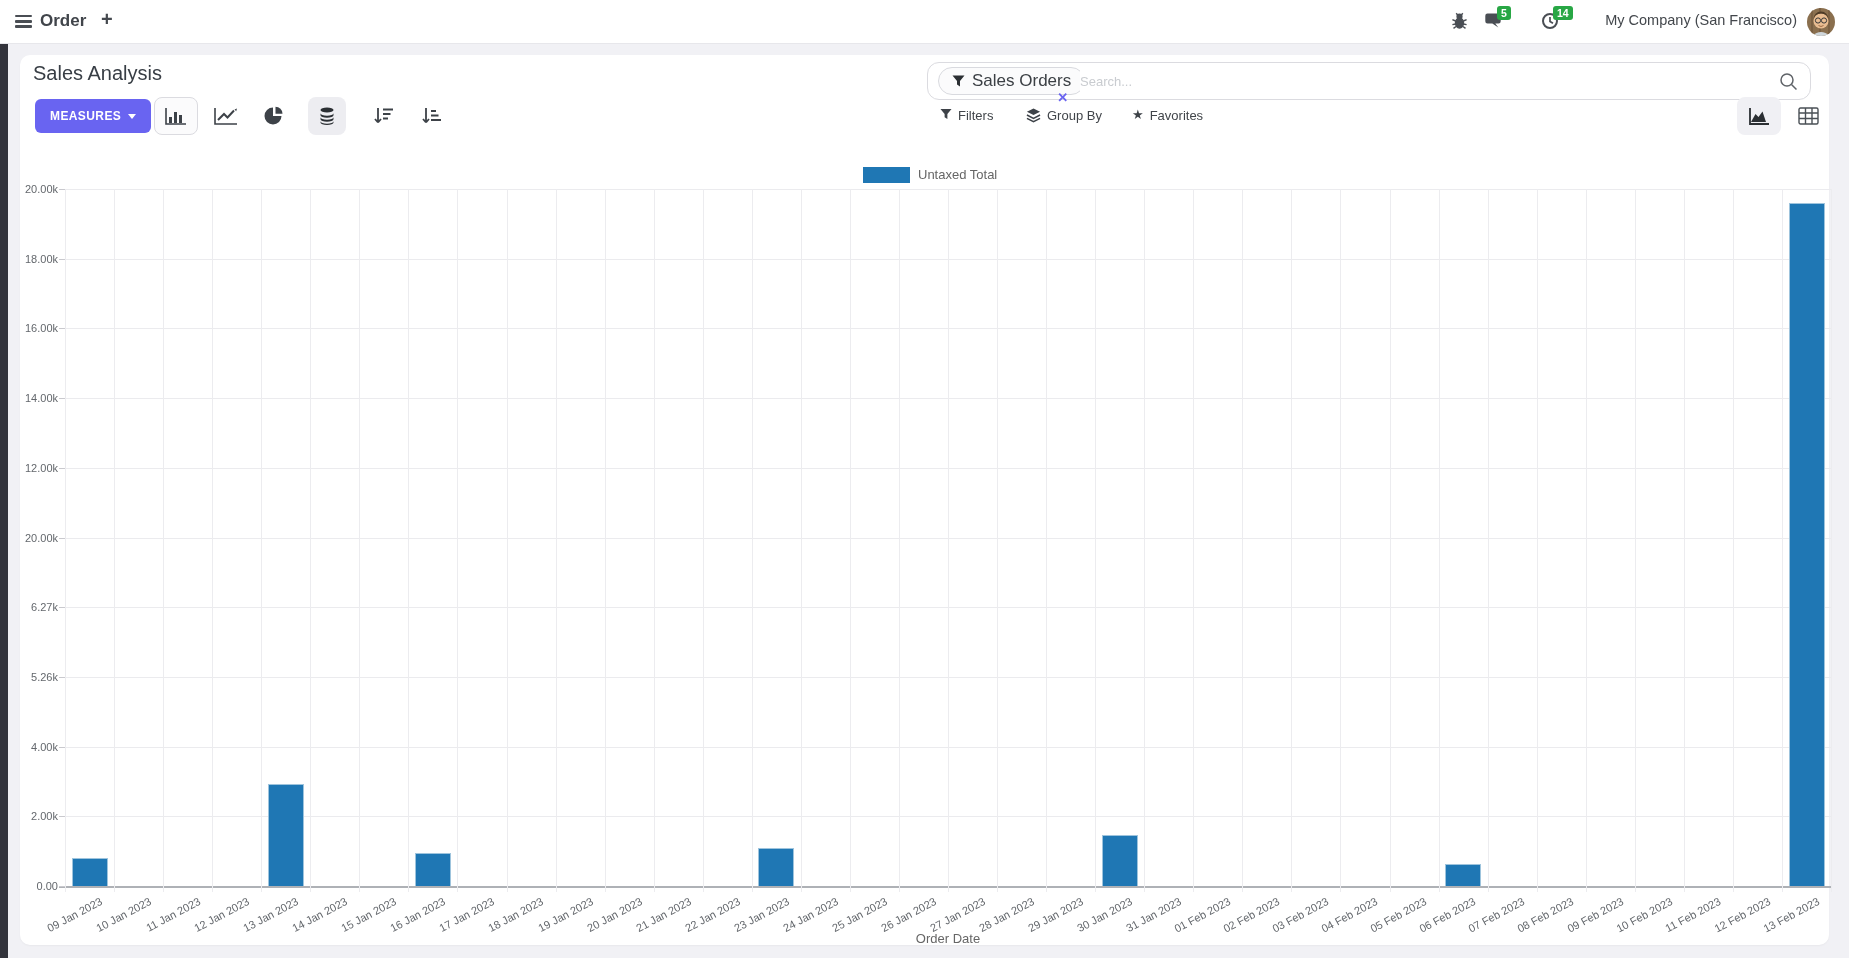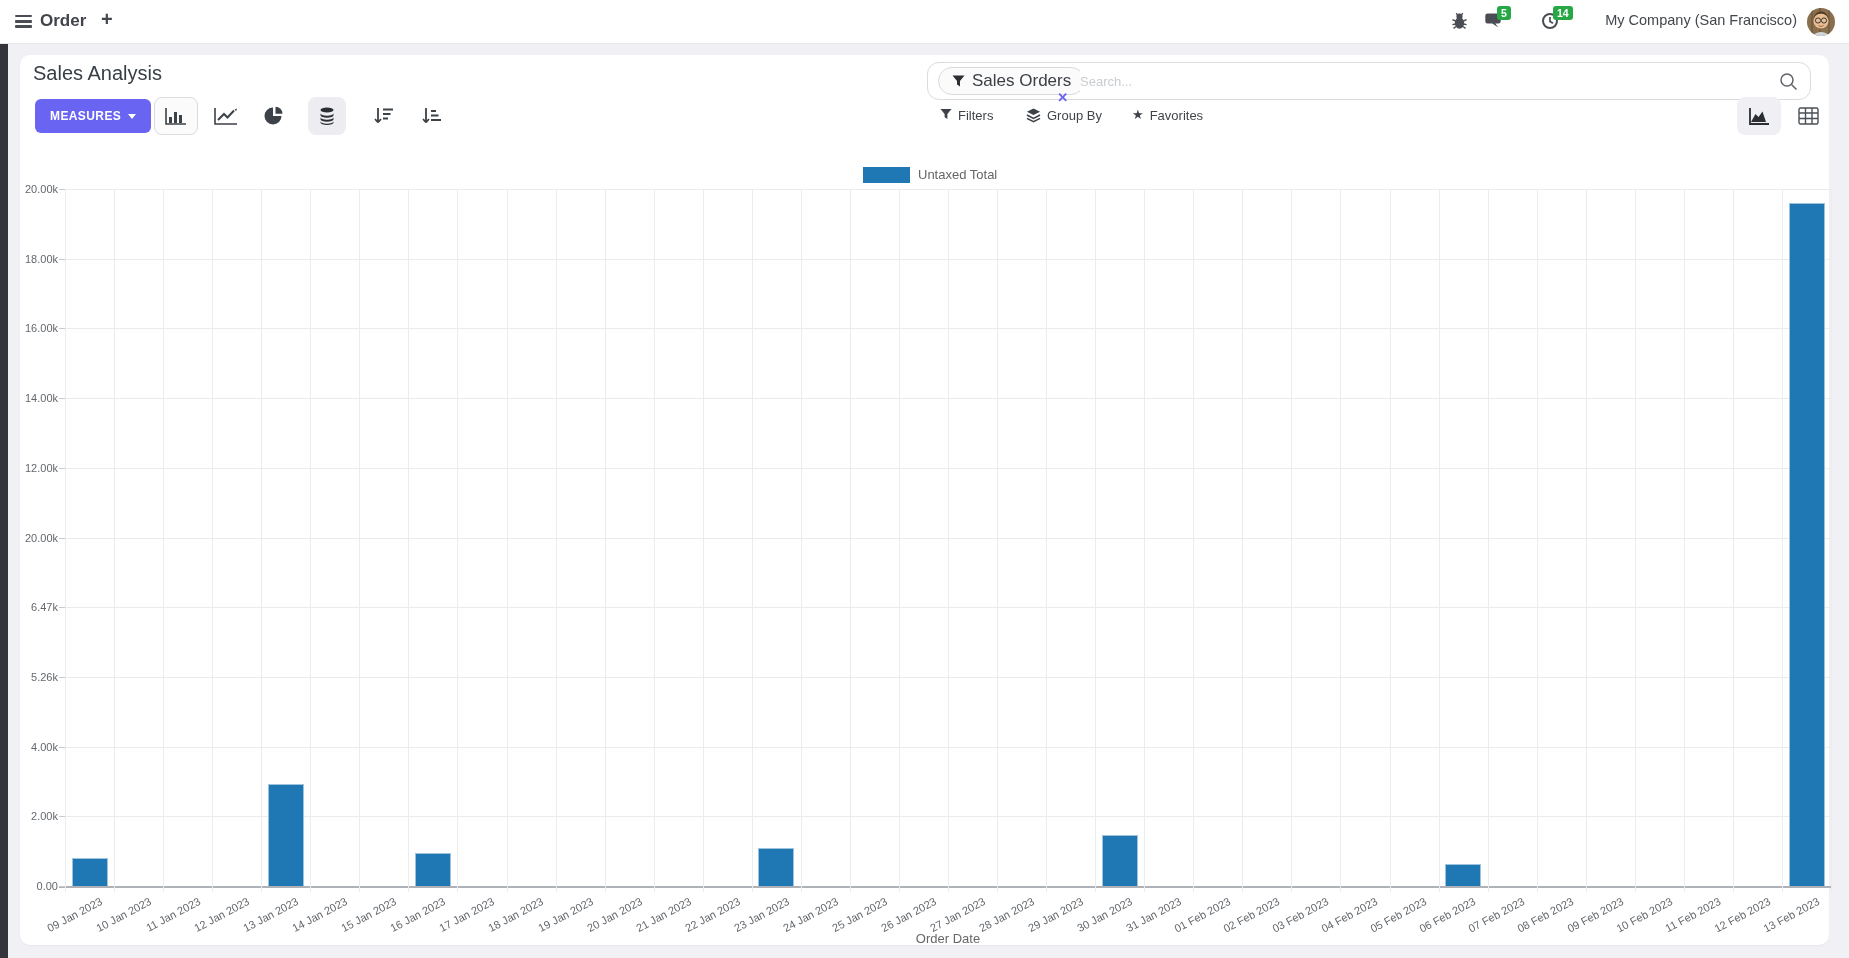--- a/index.html
+++ b/index.html
@@ -254,21 +254,21 @@
         <div class="ytick-dash" style="left: 39px; top: 761.3px;"></div>
         <div class="ylab" style="left: -10px; top: 755.3px;">2.00k</div>
         <div class="hgrid" style="left: 45px; top: 691.6px; width: 1766px;"></div>
         <div class="ytick-dash" style="left: 39px; top: 691.6px;"></div>
         <div class="ylab" style="left: -10px; top: 685.6px;">4.00k</div>
         <div class="hgrid" style="left: 45px; top: 621.9px; width: 1766px;"></div>
         <div class="ytick-dash" style="left: 39px; top: 621.9px;"></div>
         <div class="ylab" style="left: -10px; top: 615.9px;">5.26k</div>
         <div class="hgrid" style="left: 45px; top: 552.2px; width: 1766px;"></div>
         <div class="ytick-dash" style="left: 39px; top: 552.2px;"></div>
-        <div class="ylab" style="left: -10px; top: 546.2px;">6.47k</div>
+        <div class="ylab" style="left: -10px; top: 546.2px;">6.27k</div>
         <div class="hgrid" style="left: 45px; top: 482.5px; width: 1766px;"></div>
         <div class="ytick-dash" style="left: 39px; top: 482.5px;"></div>
         <div class="ylab" style="left: -10px; top: 476.5px;">20.00k</div>
         <div class="hgrid" style="left: 45px; top: 412.8px; width: 1766px;"></div>
         <div class="ytick-dash" style="left: 39px; top: 412.8px;"></div>
         <div class="ylab" style="left: -10px; top: 406.8px;">12.00k</div>
         <div class="hgrid" style="left: 45px; top: 343.1px; width: 1766px;"></div>
         <div class="ytick-dash" style="left: 39px; top: 343.1px;"></div>
         <div class="ylab" style="left: -10px; top: 337.1px;">14.00k</div>
         <div class="hgrid" style="left: 45px; top: 273.4px; width: 1766px;"></div>

